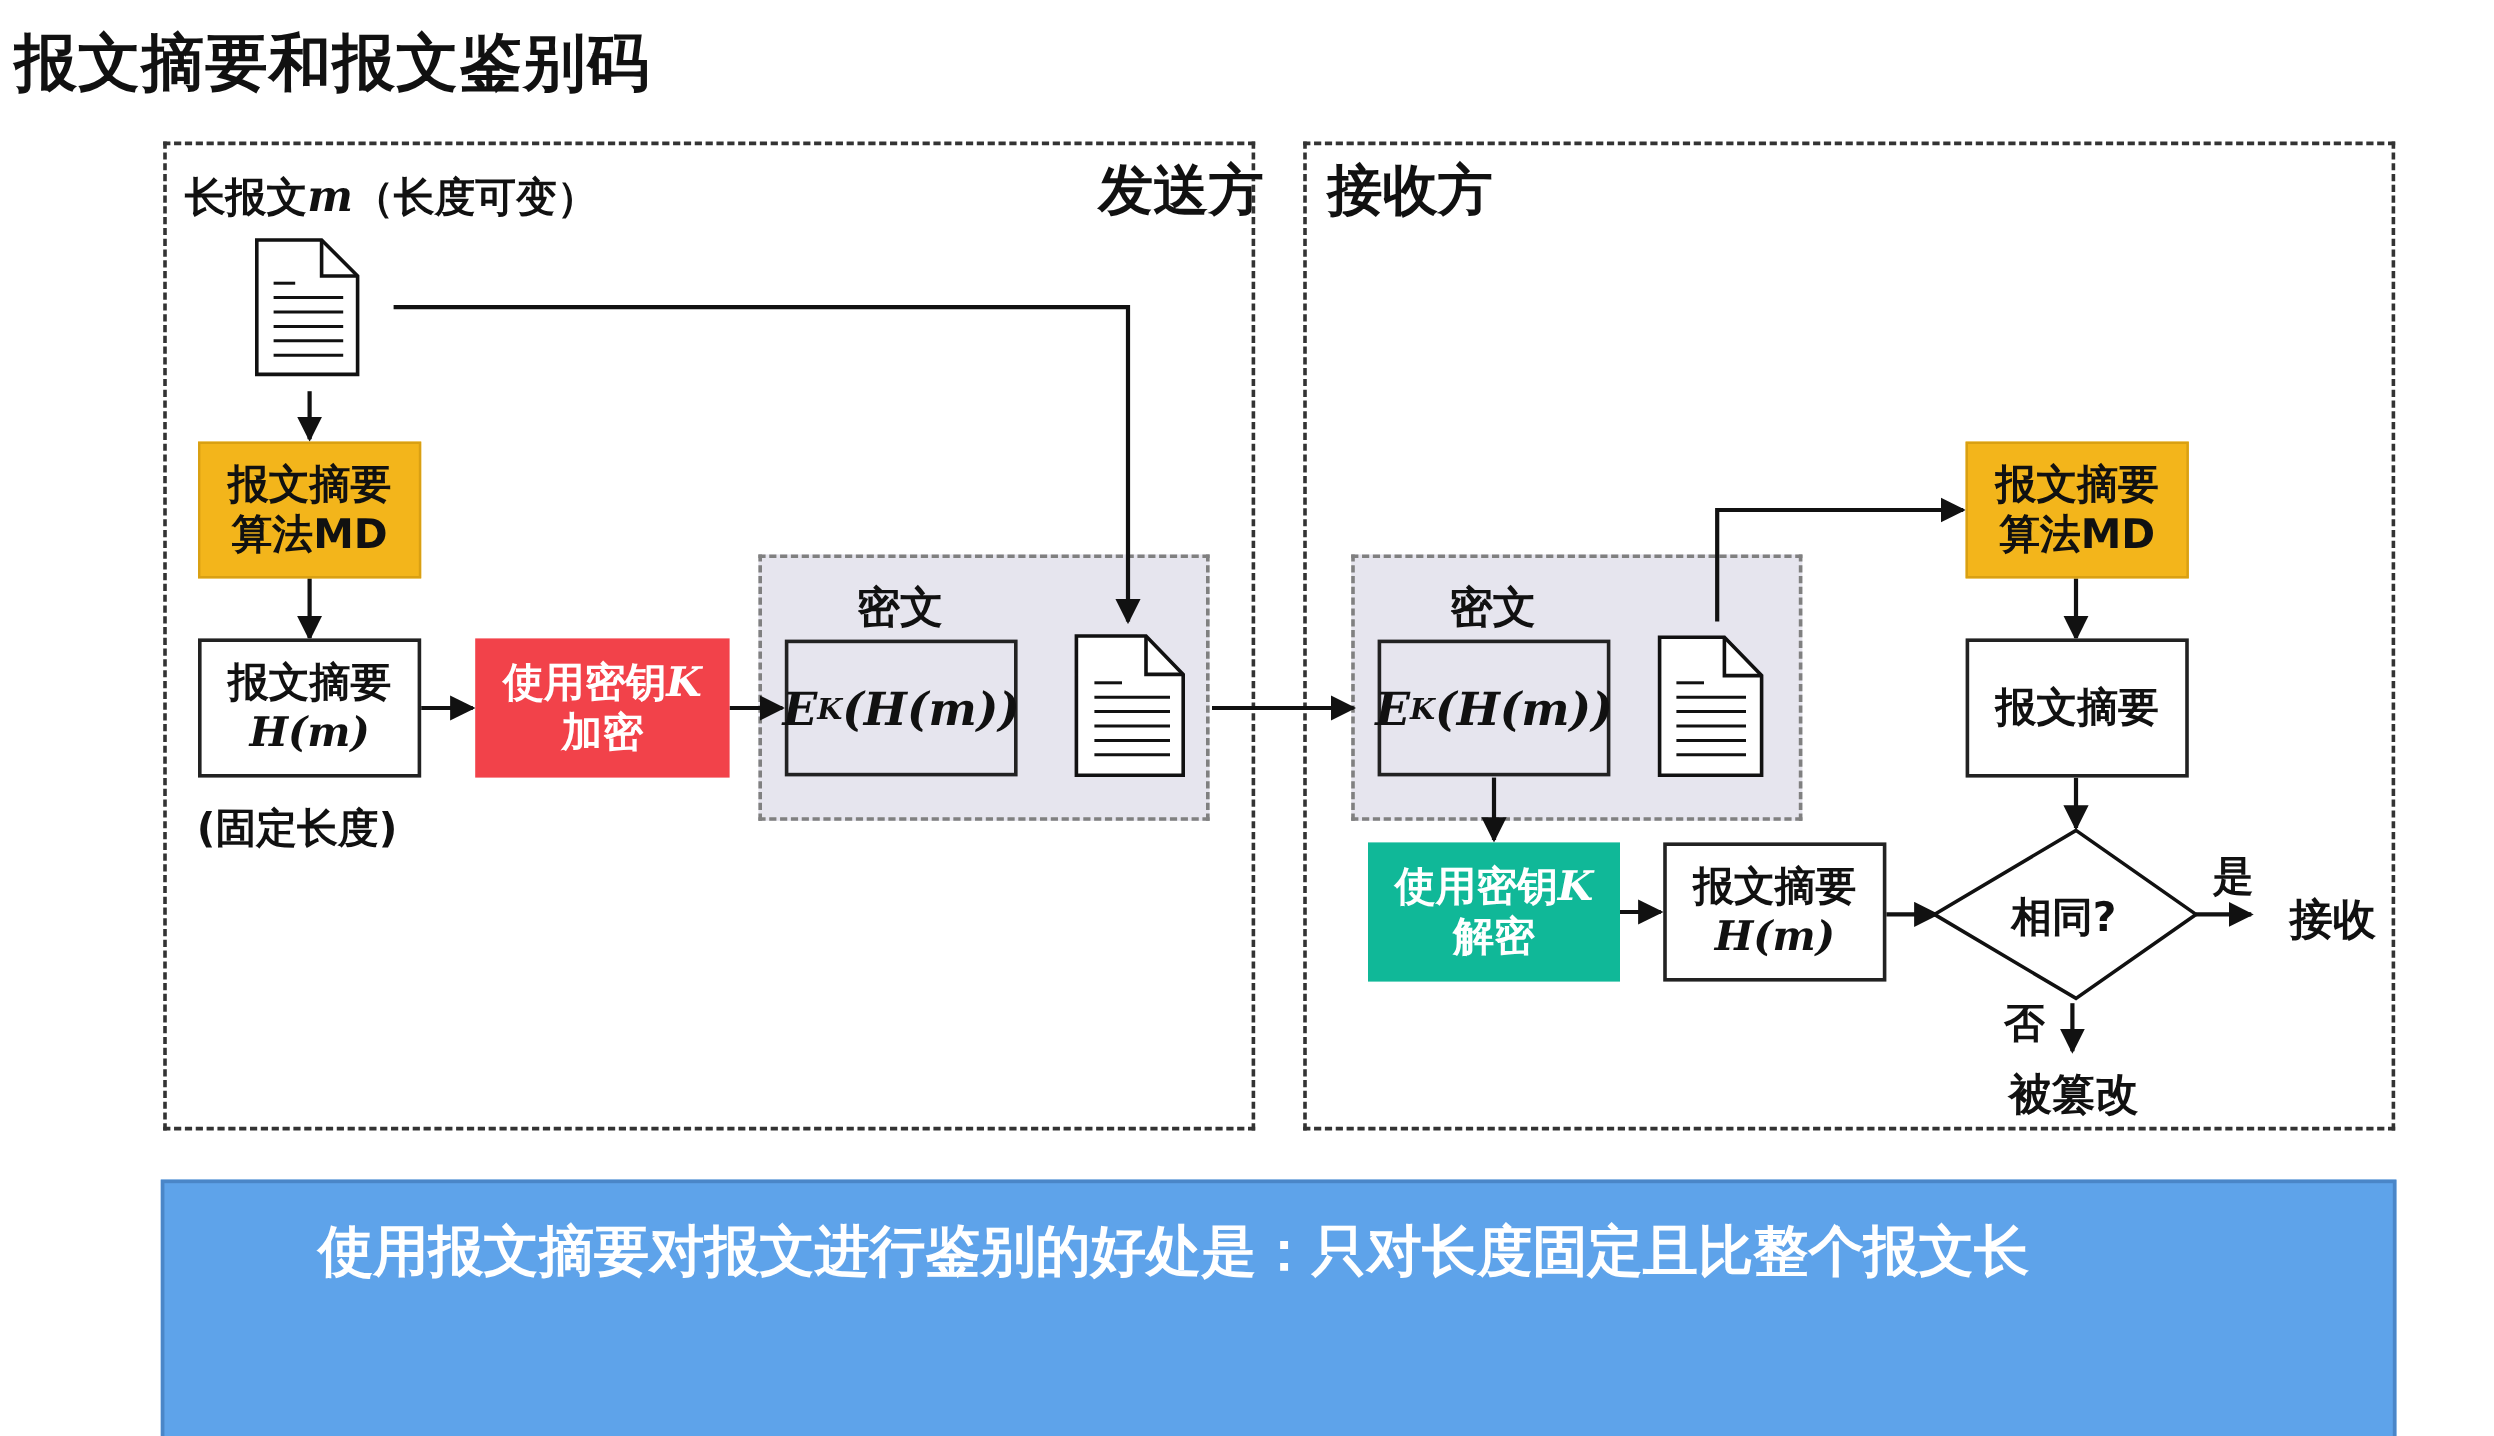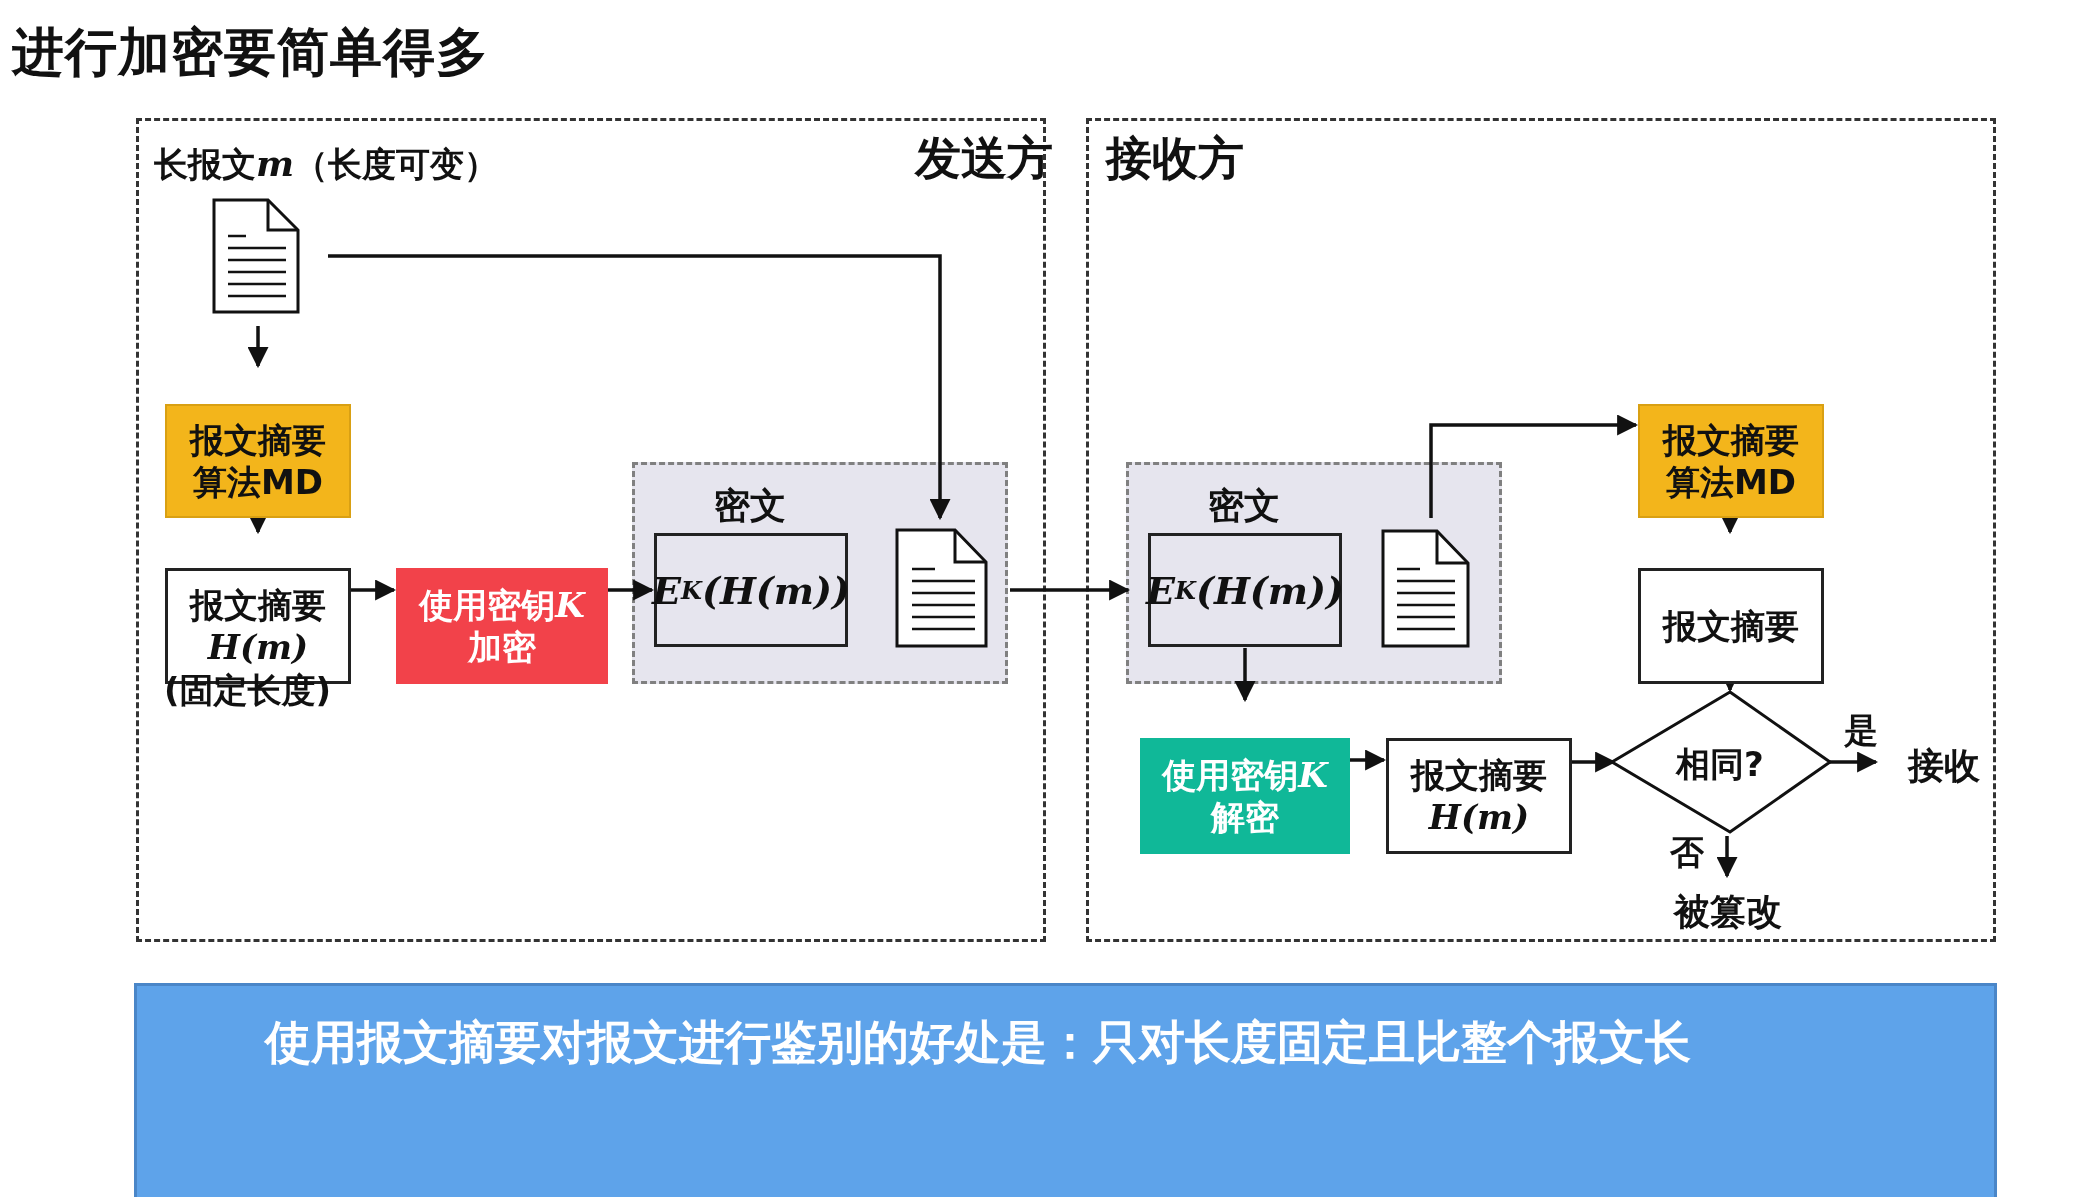--- a/index.html
+++ b/index.html
@@ -3,21 +3,21 @@
 <meta charset="utf-8">
 <style>
   html, body { margin: 0; padding: 0; background: #ffffff; }
   body { width: 2078px; height: 1197px; position: relative; overflow: hidden;
          font-family: "DejaVu Sans", sans-serif; color: #111; }
   .abs { position: absolute; }
   .title { left: 12px; top: 18px; font-size: 52px; font-weight: bold; letter-spacing: 1px; }
   .panel { border: 3px dashed #333; box-sizing: border-box; }
   .label { font-weight: bold; white-space: nowrap; }
   .box { box-sizing: border-box; display: flex; flex-direction: column;
-         align-items: center; justify-content: center; font-weight: bold; text-align: center; line-height: 1.25; margin-top: 36px; }
+         align-items: center; justify-content: center; font-weight: bold; text-align: center; line-height: 1.25; }
   .gold { background: #f3b51b; border: 2px solid #d9a013; font-size: 34px; }
   .white { background: #fff; border: 3px solid #222; font-size: 34px; }
   .red { background: #f2424a; color: #fff; font-size: 34px; }
   .green { background: #10b898; color: #fff; font-size: 34px; }
   .cipher { background: #e6e5ee; border: 3px dashed #808080; box-sizing: border-box; }
   .ebox { background: #e6e5ee; border: 3px solid #222; box-sizing: border-box; display: flex;
           align-items: center; justify-content: center; font-family: "DejaVu Serif", serif;
           font-style: italic; font-weight: bold; font-size: 38px; }
   .math { font-family: "DejaVu Serif", serif; font-style: italic; font-weight: bold; }
   .sub { font-size: 24px; vertical-align: -8px; }
@@ -25,21 +25,21 @@
             border: 3px solid #4a86c8; box-sizing: border-box; color: #fff; font-weight: bold;
             font-size: 46px; line-height: 100px; padding: 6px 18px; margin-top: 13px; }
   .banner .l1 { text-indent: 110px; white-space: nowrap; }
   .banner .l2 { white-space: nowrap; }
   .banner .m { font-family: "DejaVu Serif", serif; font-style: italic; font-weight: normal; }
   svg.lines { position: absolute; left: 0; top: 0; }
 </style>
 </head>
 <body>
 
-<div class="abs title">进行加密要简单得多</div>
+<div class="abs title">报文摘要和报文鉴别码</div>
 
 <div class="abs panel" style="left:136px; top:118px; width:910px; height:824px;"></div>
 <div class="abs panel" style="left:1086px; top:118px; width:910px; height:824px;"></div>
 
 <div class="abs cipher" style="left:632px; top:462px; width:376px; height:222px;"></div>
 <div class="abs cipher" style="left:1126px; top:462px; width:376px; height:222px;"></div>
 
 <svg class="lines" width="2078" height="1197">
   <defs>
     <marker id="ah" viewBox="0 0 10 10" refX="9" refY="5" markerWidth="6" markerHeight="6" orient="auto">

